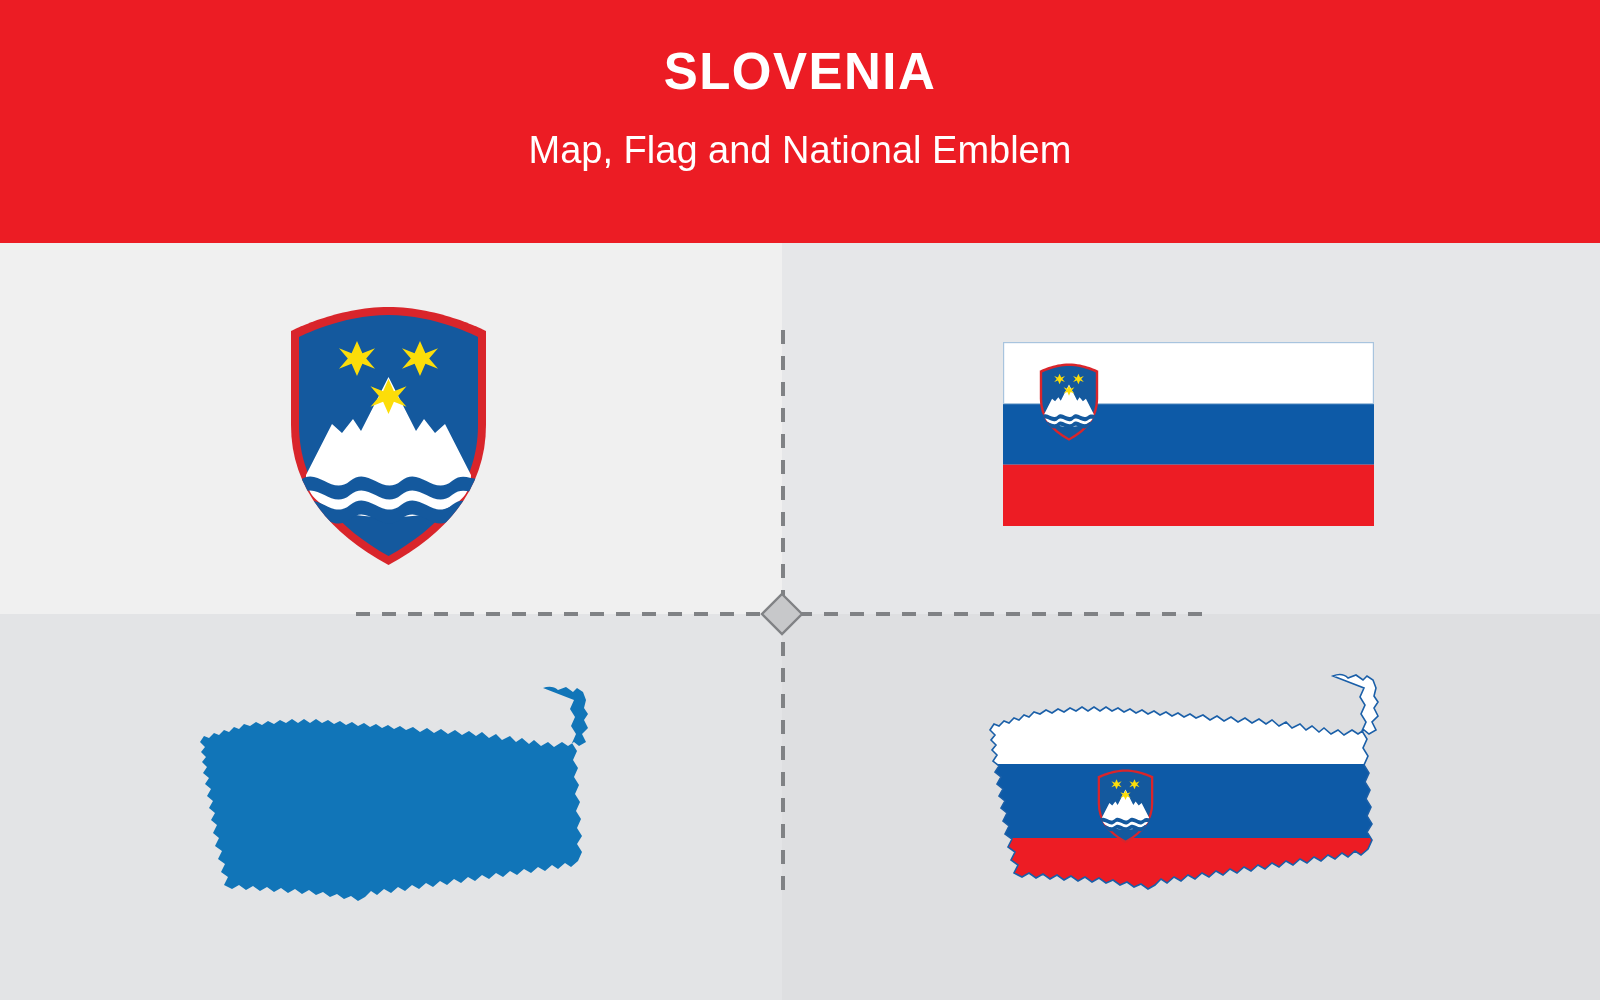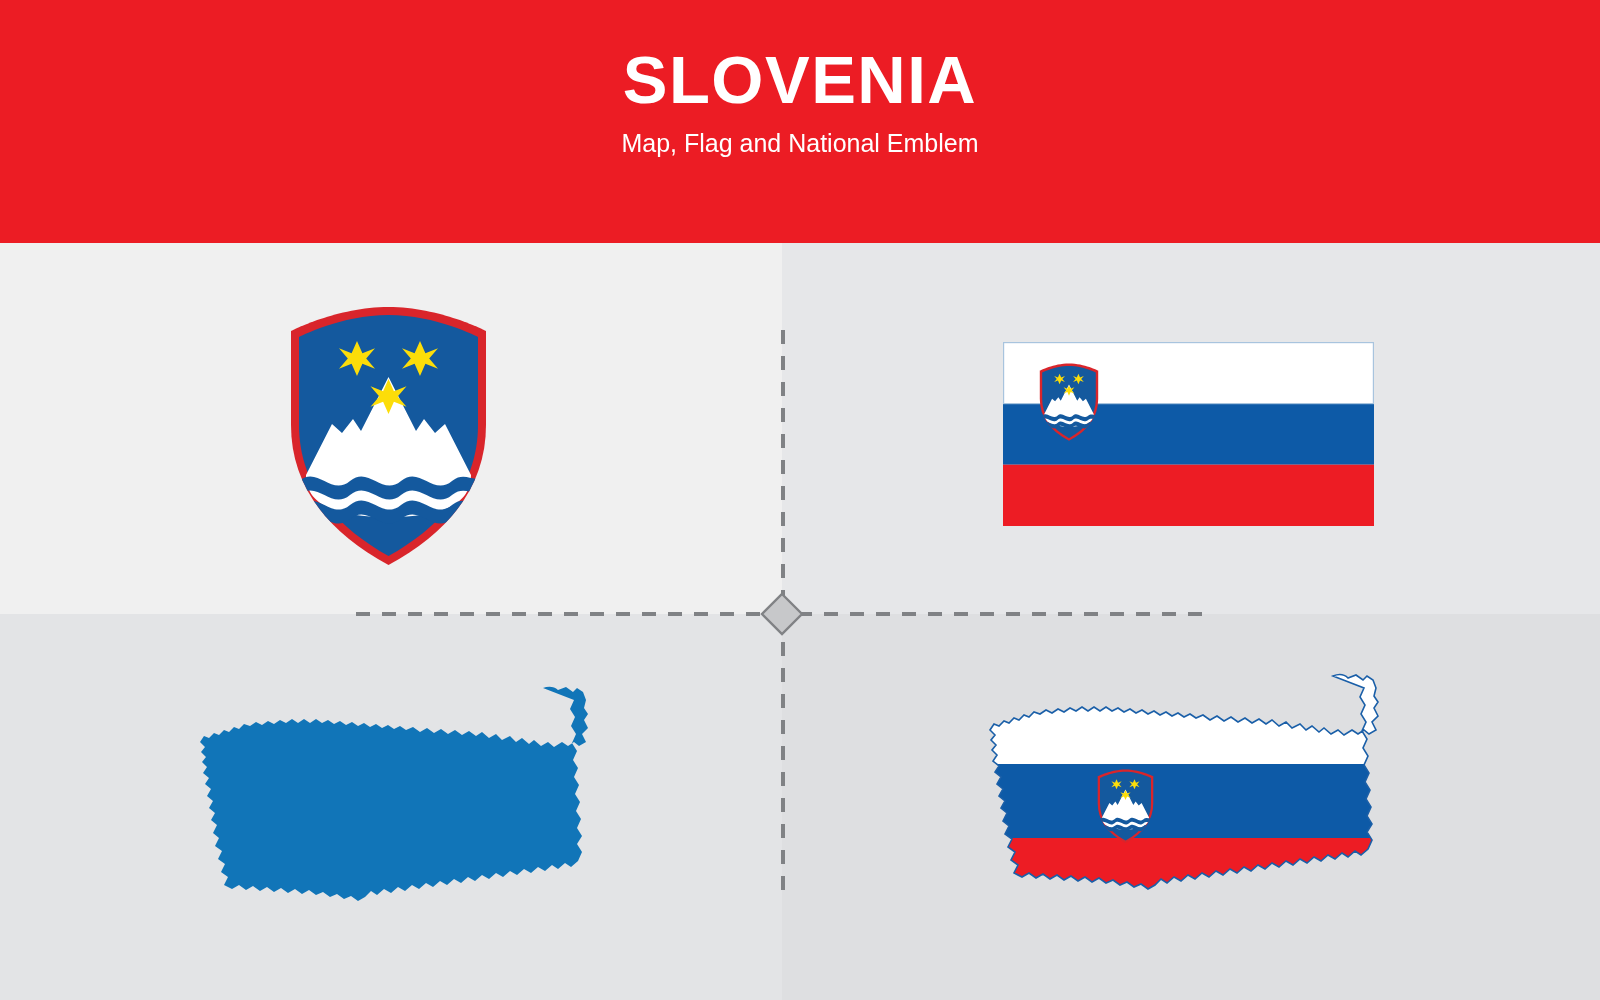--- a/index.html
+++ b/index.html
@@ -24,33 +24,33 @@
     width: 1600px;
     height: 243px;
     background: #ec1c24;
   }
   #title {
     position: absolute;
     left: 0; top: 46px;
     width: 1600px;
     text-align: center;
     color: #ffffff;
-    font-size: 67px;
+    font-size: 51px;
     font-weight: bold;
     letter-spacing: 1.5px;
     line-height: 1;
     font-family: "Liberation Sans", sans-serif;
   }
   #subtitle {
     position: absolute;
     left: 0; top: 131px;
     width: 1600px;
     text-align: center;
     color: #ffffff;
-    font-size: 25px;
+    font-size: 38px;
     font-weight: normal;
     line-height: 1;
     font-family: "Liberation Sans", sans-serif;
   }
 
   
   .quad { position: absolute; }
   #quad-tl { left: 0;    top: 243px; width: 782px; height: 371px; background: #f0f0f0; }
   #quad-tr { left: 782px;top: 243px; width: 818px; height: 371px; background: #e6e7e9; }
   #quad-bl { left: 0;    top: 614px; width: 782px; height: 386px; background: #e3e4e6; }

